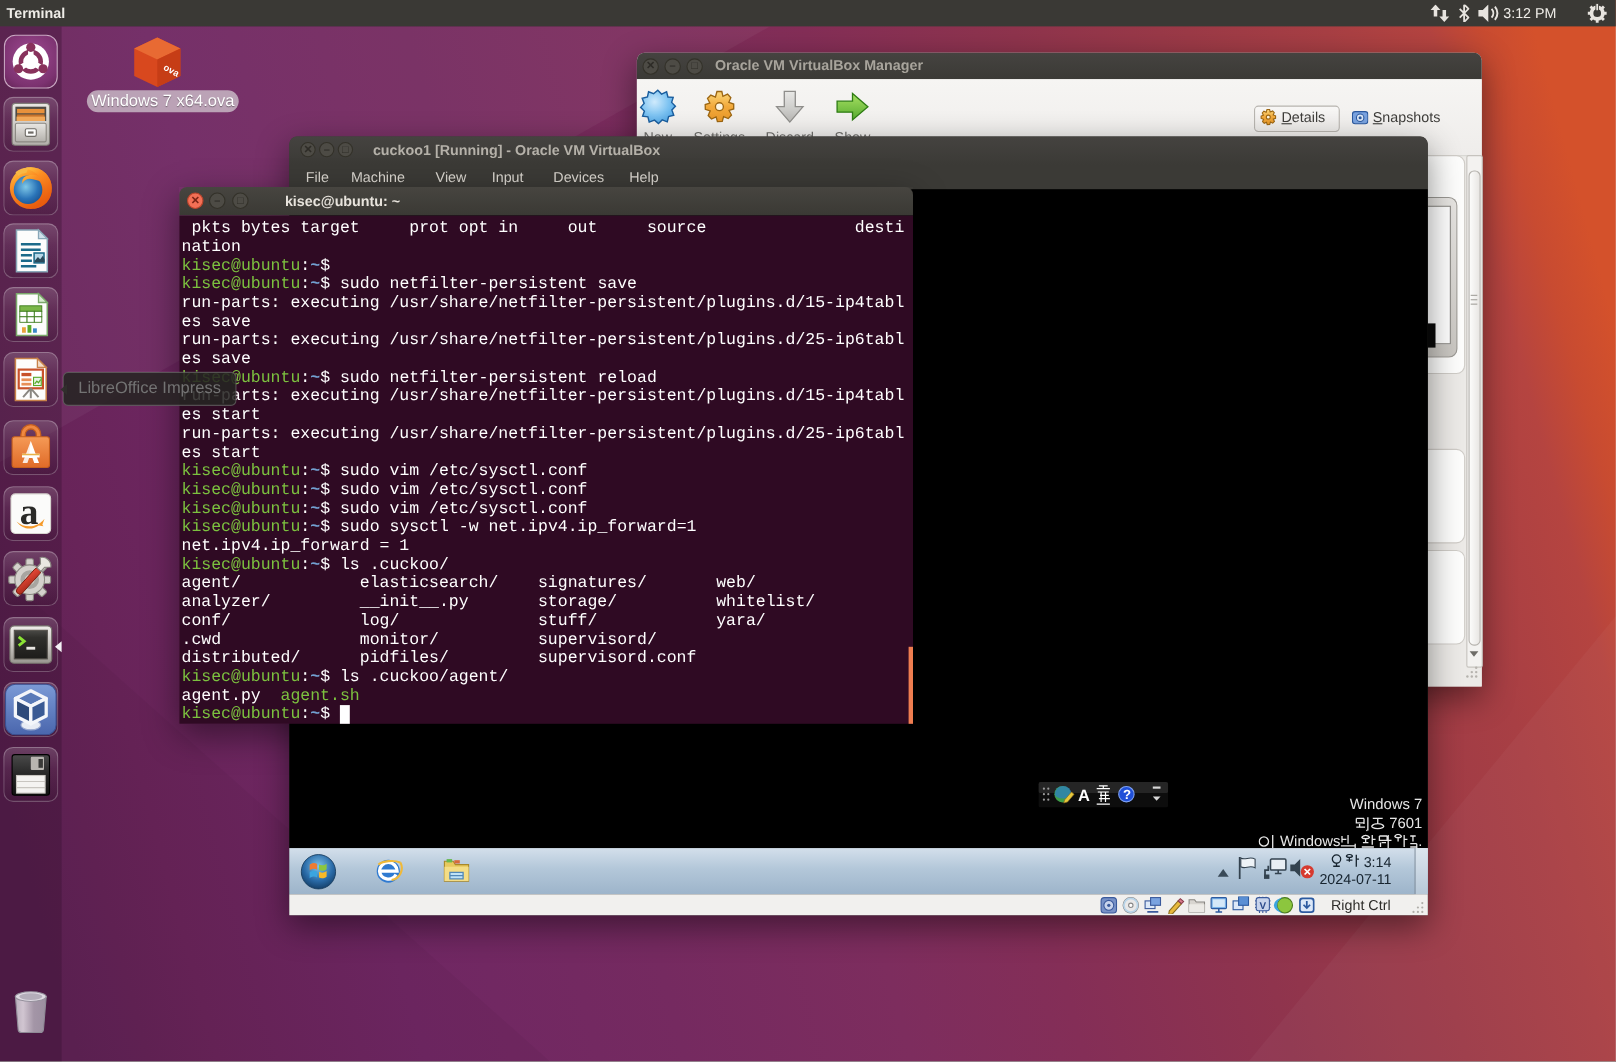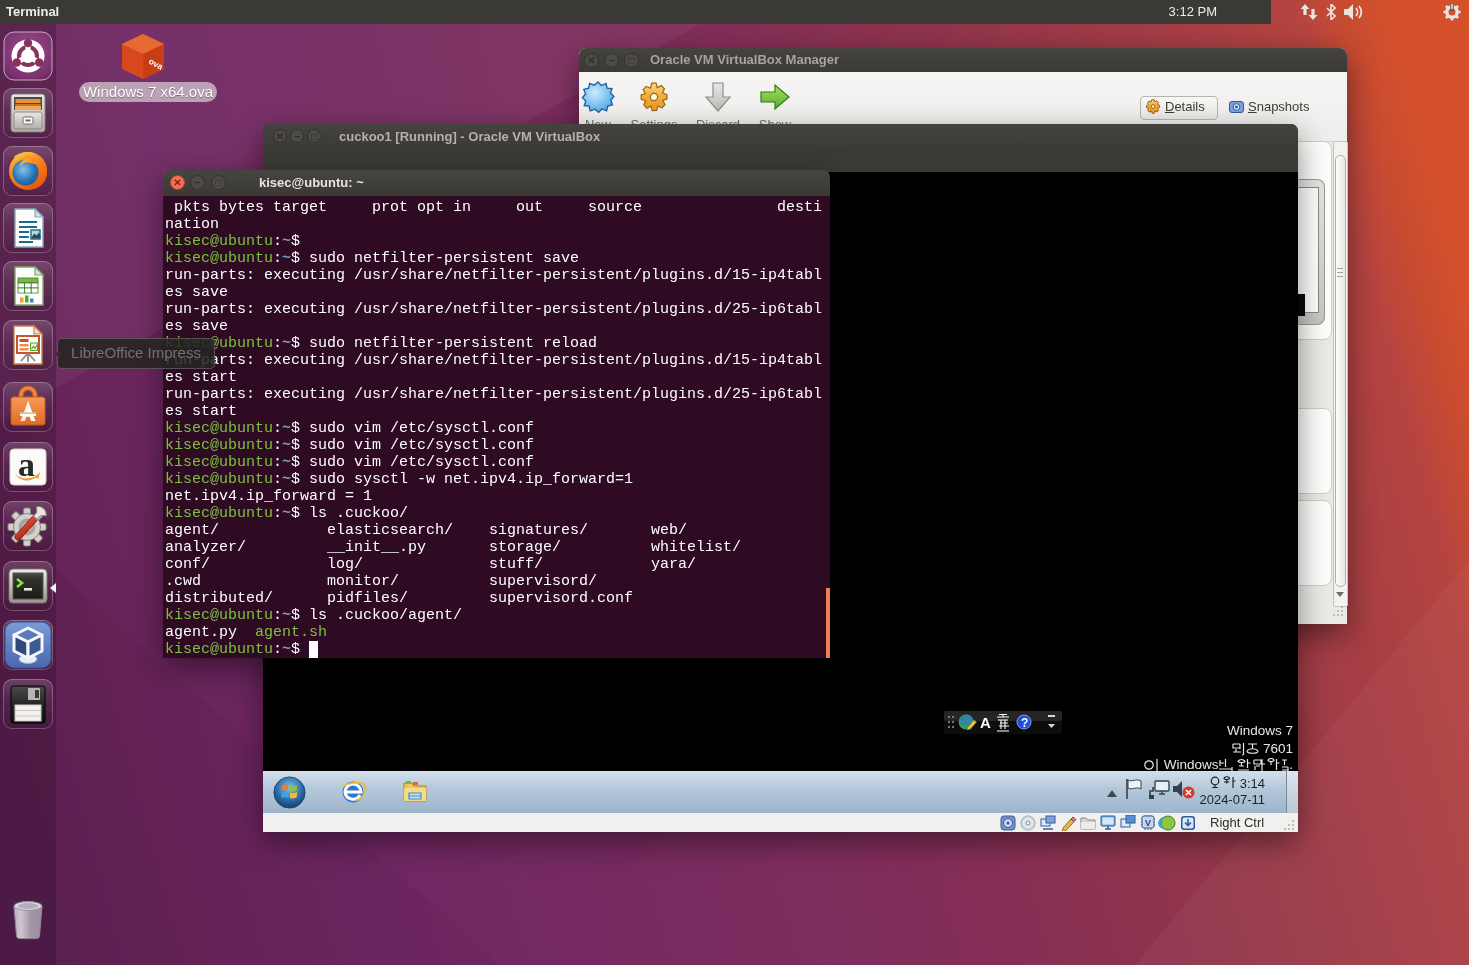--- a/index.html
+++ b/index.html
@@ -40,21 +40,21 @@
 .pg{color:#7cc13f;font-weight:normal;}
 .pb{color:#729fcf;font-weight:bold;}
 
 #launcher{position:absolute;left:0;top:24px;width:56px;height:941px;
  background:rgba(53,16,46,0.35);}
 .tile{position:absolute;left:3px;width:50px;height:50px;border-radius:9px;
  background:linear-gradient(rgba(255,255,255,0.17),rgba(255,255,255,0.05) 40%,rgba(0,0,0,0.10));
  box-shadow:inset 0 0 0 1px rgba(255,255,255,0.25);}
 .tile svg{position:absolute;left:3px;top:3px;}
 
-#topbar{position:absolute;left:0;top:0;width:1271px;height:24px;background:#3a3935;color:#efede8;}
+#topbar{position:absolute;left:0;top:0;width:1469px;height:24px;background:#3a3935;color:#efede8;}
 #tbname{position:absolute;left:6px;top:4px;font-size:13px;font-weight:bold;}
 #tbclock{position:absolute;right:54px;top:4px;font-size:13px;}
 
 #tooltip{position:absolute;left:57px;top:338px;width:156px;height:29px;
  background:rgba(38,36,34,0.88);border:1px solid rgba(255,255,255,0.22);border-radius:5px;
  color:#737373;font-size:15px;text-align:center;line-height:28px;}
 #tooltip:before{content:"";position:absolute;left:-8px;top:10px;
  border:5px solid transparent;border-right:6px solid rgba(48,46,44,0.95);}
 
 #deskicon{position:absolute;left:79px;top:33px;width:138px;}
@@ -207,20 +207,28 @@
         <span>✕</span>
       </div>
     <div class="circ" style="left:27px;width:14px;height:14px">
         <span>–</span>
       </div>
     <div class="circ" style="left:44px;width:14px;height:14px">
         <span>□</span>
       </div>
     <div style="position:absolute;left:76px;top:5px;color:#b5b1a9;">cuckoo1 [Running] - Oracle VM VirtualBox</div>
   </div>
+  <div id="vmmenu">
+    <span style="left:15px">File</span>
+      <span style="left:56px">Machine</span>
+    <span style="left:133px">View</span>
+      <span style="left:184px">Input</span>
+    <span style="left:240px">Devices</span>
+      <span style="left:309px">Help</span>
+  </div>
   <div id="vmscreen">
 
     <svg style="position:absolute;left:681px;top:539px" width="118" height="23" viewBox="0 0 118 23">
       <rect x="0" y="0" width="118" height="23" rx="2" fill="#0d0d0d"></rect>
       <rect x="0" y="0" width="118" height="10" rx="2" fill="#3a3a3a" opacity="0.55"></rect>
       <g fill="#9a9a9a">
         <circle cx="5" cy="6" r="1"></circle>
           <circle cx="9" cy="6" r="1"></circle>
         <circle cx="5" cy="11" r="1"></circle>
           <circle cx="9" cy="11" r="1"></circle>

